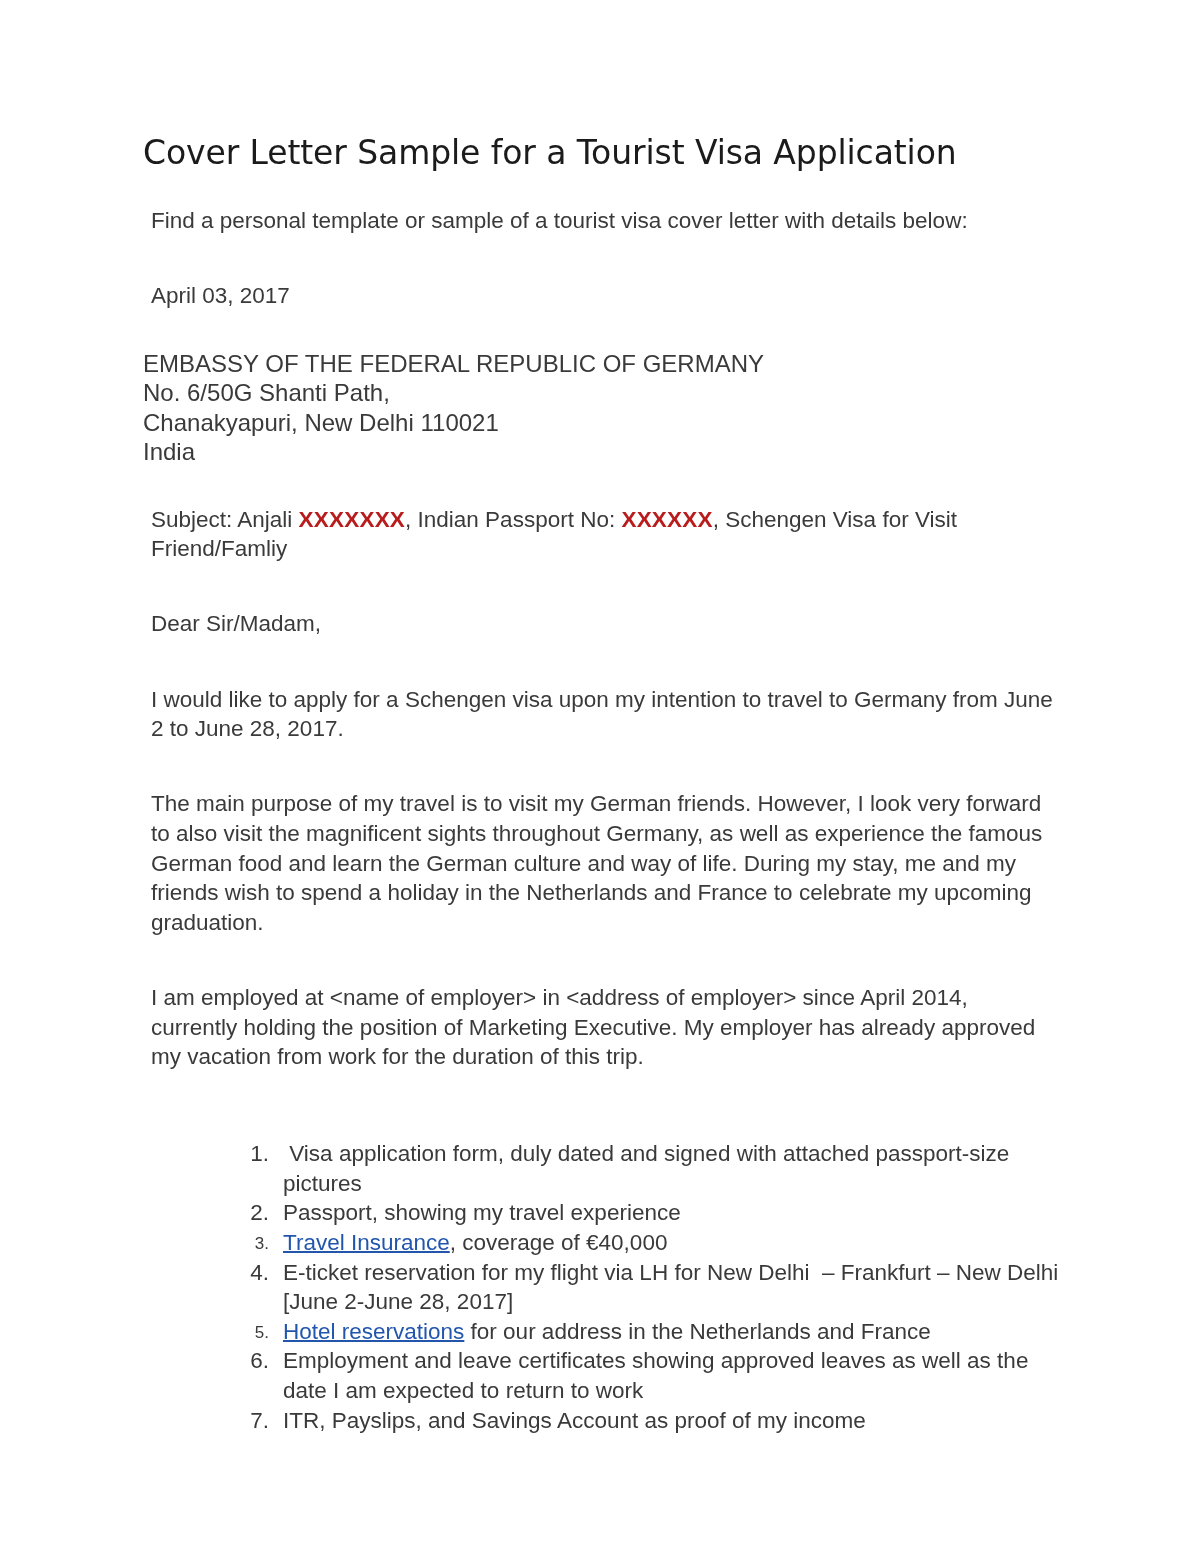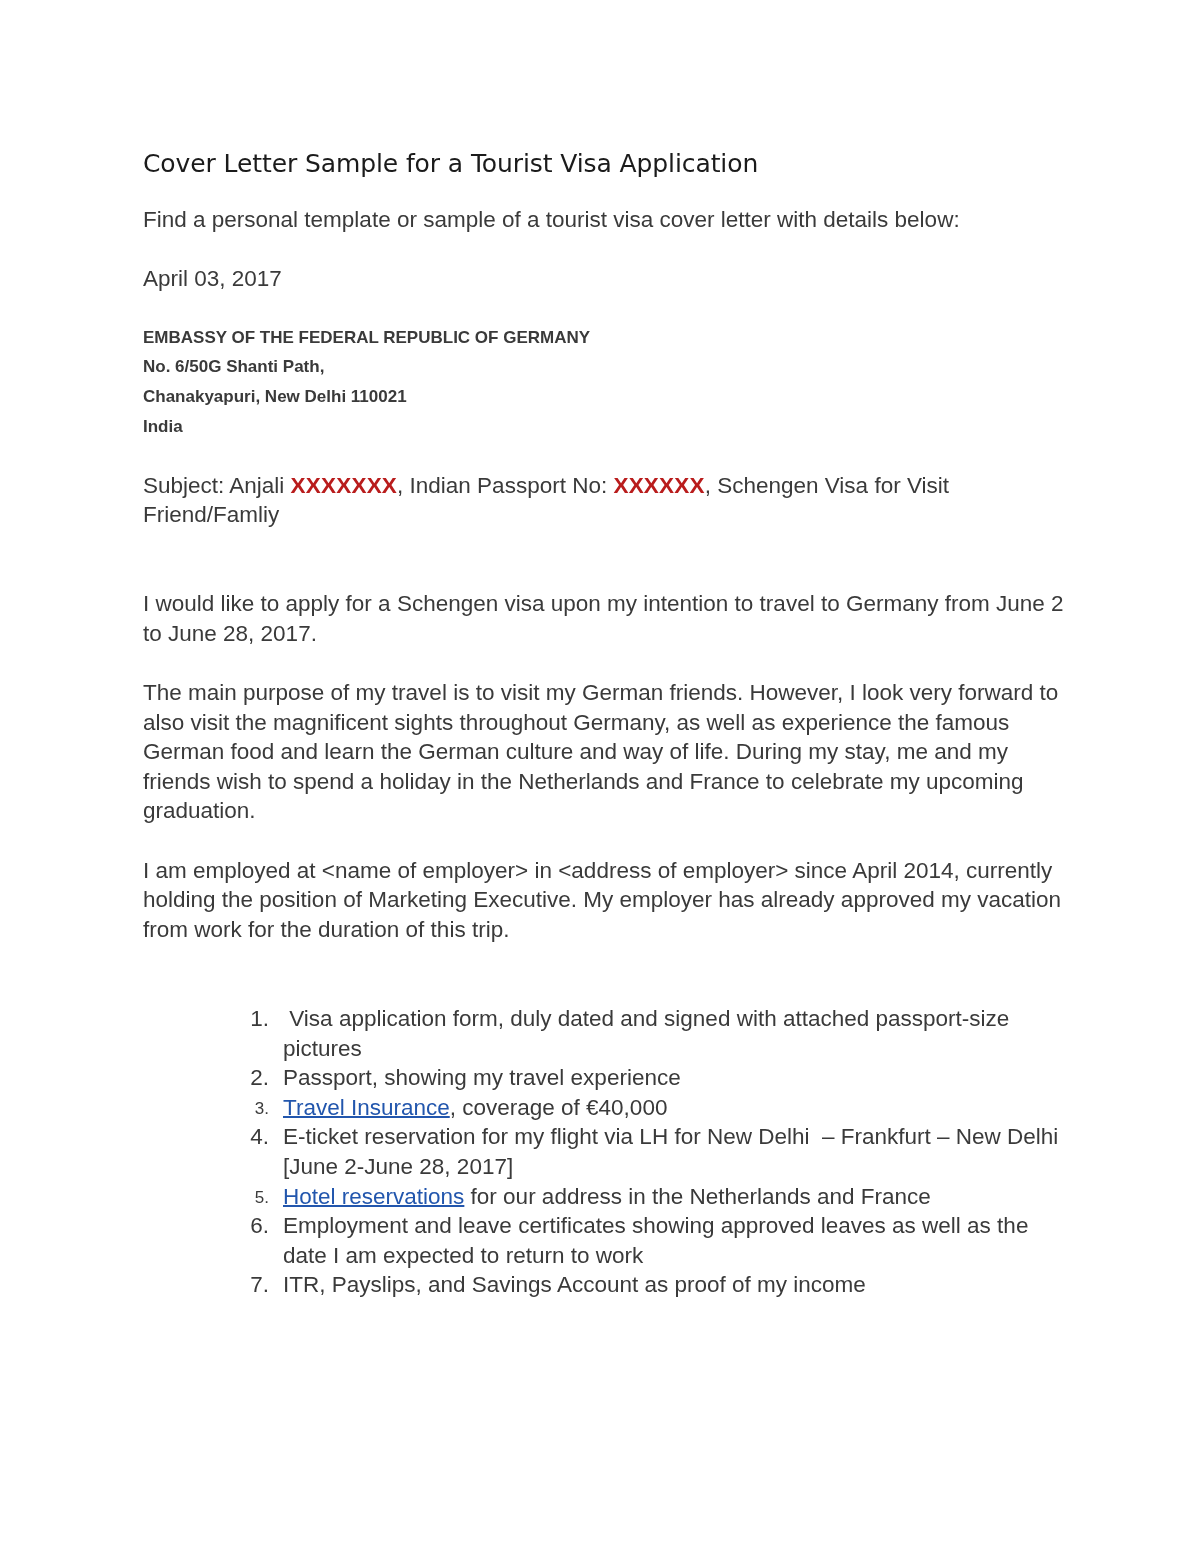--- a/index.html
+++ b/index.html
@@ -22,42 +22,41 @@
     overflow: hidden;
   }
   .content {
     position: absolute;
     left: 143px;
     top: 133px;
     width: 922px;
   }
   h1.doc-title {
     font-family: "DejaVu Sans", sans-serif;
-    font-size: 25px;
+    font-size: 33px;
     font-weight: 400;
     line-height: 1.22;
     color: #1b1b1b;
-    margin: 16px 0 0 0;
+    margin: 0 0 0 0;
     letter-spacing: -0.1px;
   }
   .para {
     font-size: 22.5px;
     line-height: 29.6px;
     color: #3a3a3a;
-    margin: 0;
+    margin: 8px;
     white-space: pre-wrap;
   }
   .spacer-lg { height: 29.6px; }
   .gap-title { height: 25px; }
   .block {
-    font-size: 17px;
+    font-size: 24px;
     line-height: 29.6px;
     color: #3a3a3a;
     margin: 0;
-    font-weight: bold;
   }
   .block .line { display: block; white-space: pre-wrap; }
   b.redact {
     font-weight: 700;
     color: #b91c1c;
     letter-spacing: 0.2px;
   }
   ol.doc-list {
     margin: 0;
     padding: 0;
@@ -117,20 +116,21 @@
       <span class="line">Chanakyapuri, New Delhi 110021</span>
       <span class="line">India</span>
     </div>
 
     <div class="spacer-lg"></div>
 
     <p class="para"><span>Subject: Anjali </span><b class="redact">XXXXXXX</b><span>, Indian Passport No: </span><b class="redact">XXXXXX</b><span>, Schengen Visa for Visit Friend/Famliy</span></p>
 
     <div class="spacer-lg"></div>
 
+    <p class="para">Dear Sir/Madam,</p>
 
     <div class="spacer-lg"></div>
 
     <p class="para">I would like to apply for a Schengen visa upon my intention to travel to Germany from June 2 to June 28, 2017.</p>
 
     <div class="spacer-lg"></div>
 
     <p class="para">The main purpose of my travel is to visit my German friends. However, I look very forward to also visit the magnificent sights throughout Germany, as well as experience the famous German food and learn the German culture and way of life. During my stay, me and my friends wish to spend a holiday in the Netherlands and France to celebrate my upcoming graduation.</p>
 
     <div class="spacer-lg"></div>

